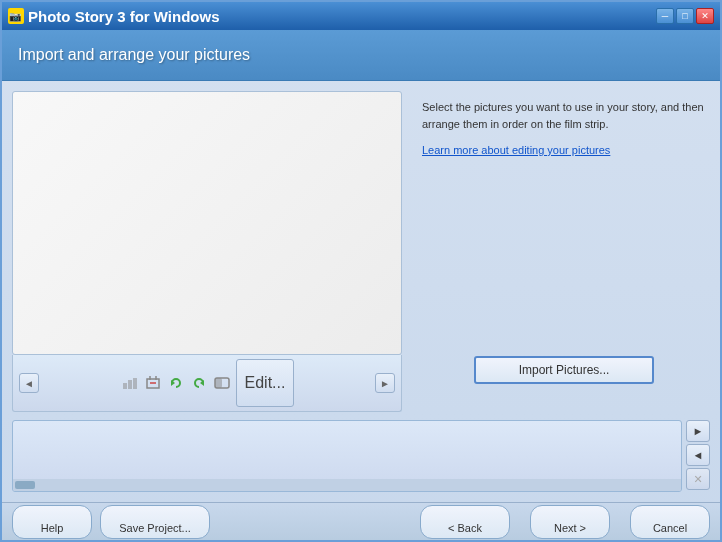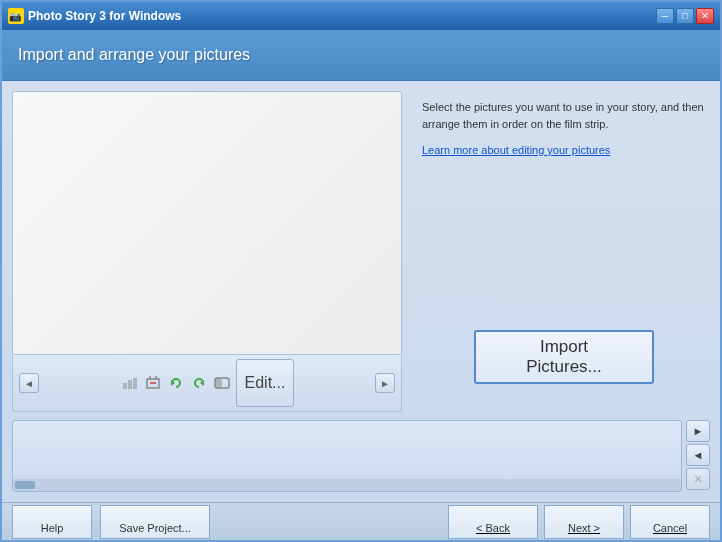--- a/index.html
+++ b/index.html
@@ -40,21 +40,21 @@
       display: flex;
       align-items: center;
       justify-content: center;
       font-size: 9px;
       color: #333;
       flex-shrink: 0;
     }
 
     .title-bar-text {
       color: white;
-      font-size: 12px;
+      font-size: 15px;
       font-weight: bold;
       flex: 1;
     }
 
     .title-bar-buttons {
       display: flex;
       gap: 2px;
     }
 
     .tb-btn {
@@ -205,21 +205,21 @@
 
     .import-btn {
       margin-top: auto;
       margin-bottom: 20px;
       align-self: center;
       background: linear-gradient(to bottom, #f0f4fc, #dce8f4);
       border: 2px solid #5588cc;
       border-radius: 3px;
       padding: 5px 24px;
       cursor: pointer;
-      font-size: 17px;
+      font-size: 12px;
       color: #333;
       width: 180px;
     }
 
     
     .filmstrip-section {
       display: flex;
       gap: 4px;
       margin-top: 8px;
       height: 72px;
@@ -288,40 +288,39 @@
       align-items: center;
       padding: 0 10px;
       gap: 8px;
       flex-shrink: 0;
     }
 
     .bottom-btn {
       height: 24px;
       background: linear-gradient(to bottom, #f0f4fc, #dce8f4);
       border: 1px solid #88aacc;
-      border-radius: 0;
+      border-radius: 12px;
       padding: 16px 16px;
       cursor: pointer;
       font-size: 11px;
       color: #333;
     }
 
     .bottom-btn.help-btn { width: 80px; }
     .bottom-btn.save-btn { width: 110px; }
     .bottom-btn.back-btn { width: 90px; }
     .bottom-btn.next-btn { width: 80px; }
     .bottom-btn.cancel-btn { width: 80px; }
 
     .spacer { flex: 1; }
 
     .nav-group {
       display: flex;
-      gap: 6px;
+      gap: 20px;
       margin-left: auto;
-      text-decoration: underline;
     }
   </style>
 </head>
 <body>
 
 <div class="window">
 
   <div class="title-bar">
     <div class="title-bar-icon">
       <span style="font-size:10px;">📷</span>

